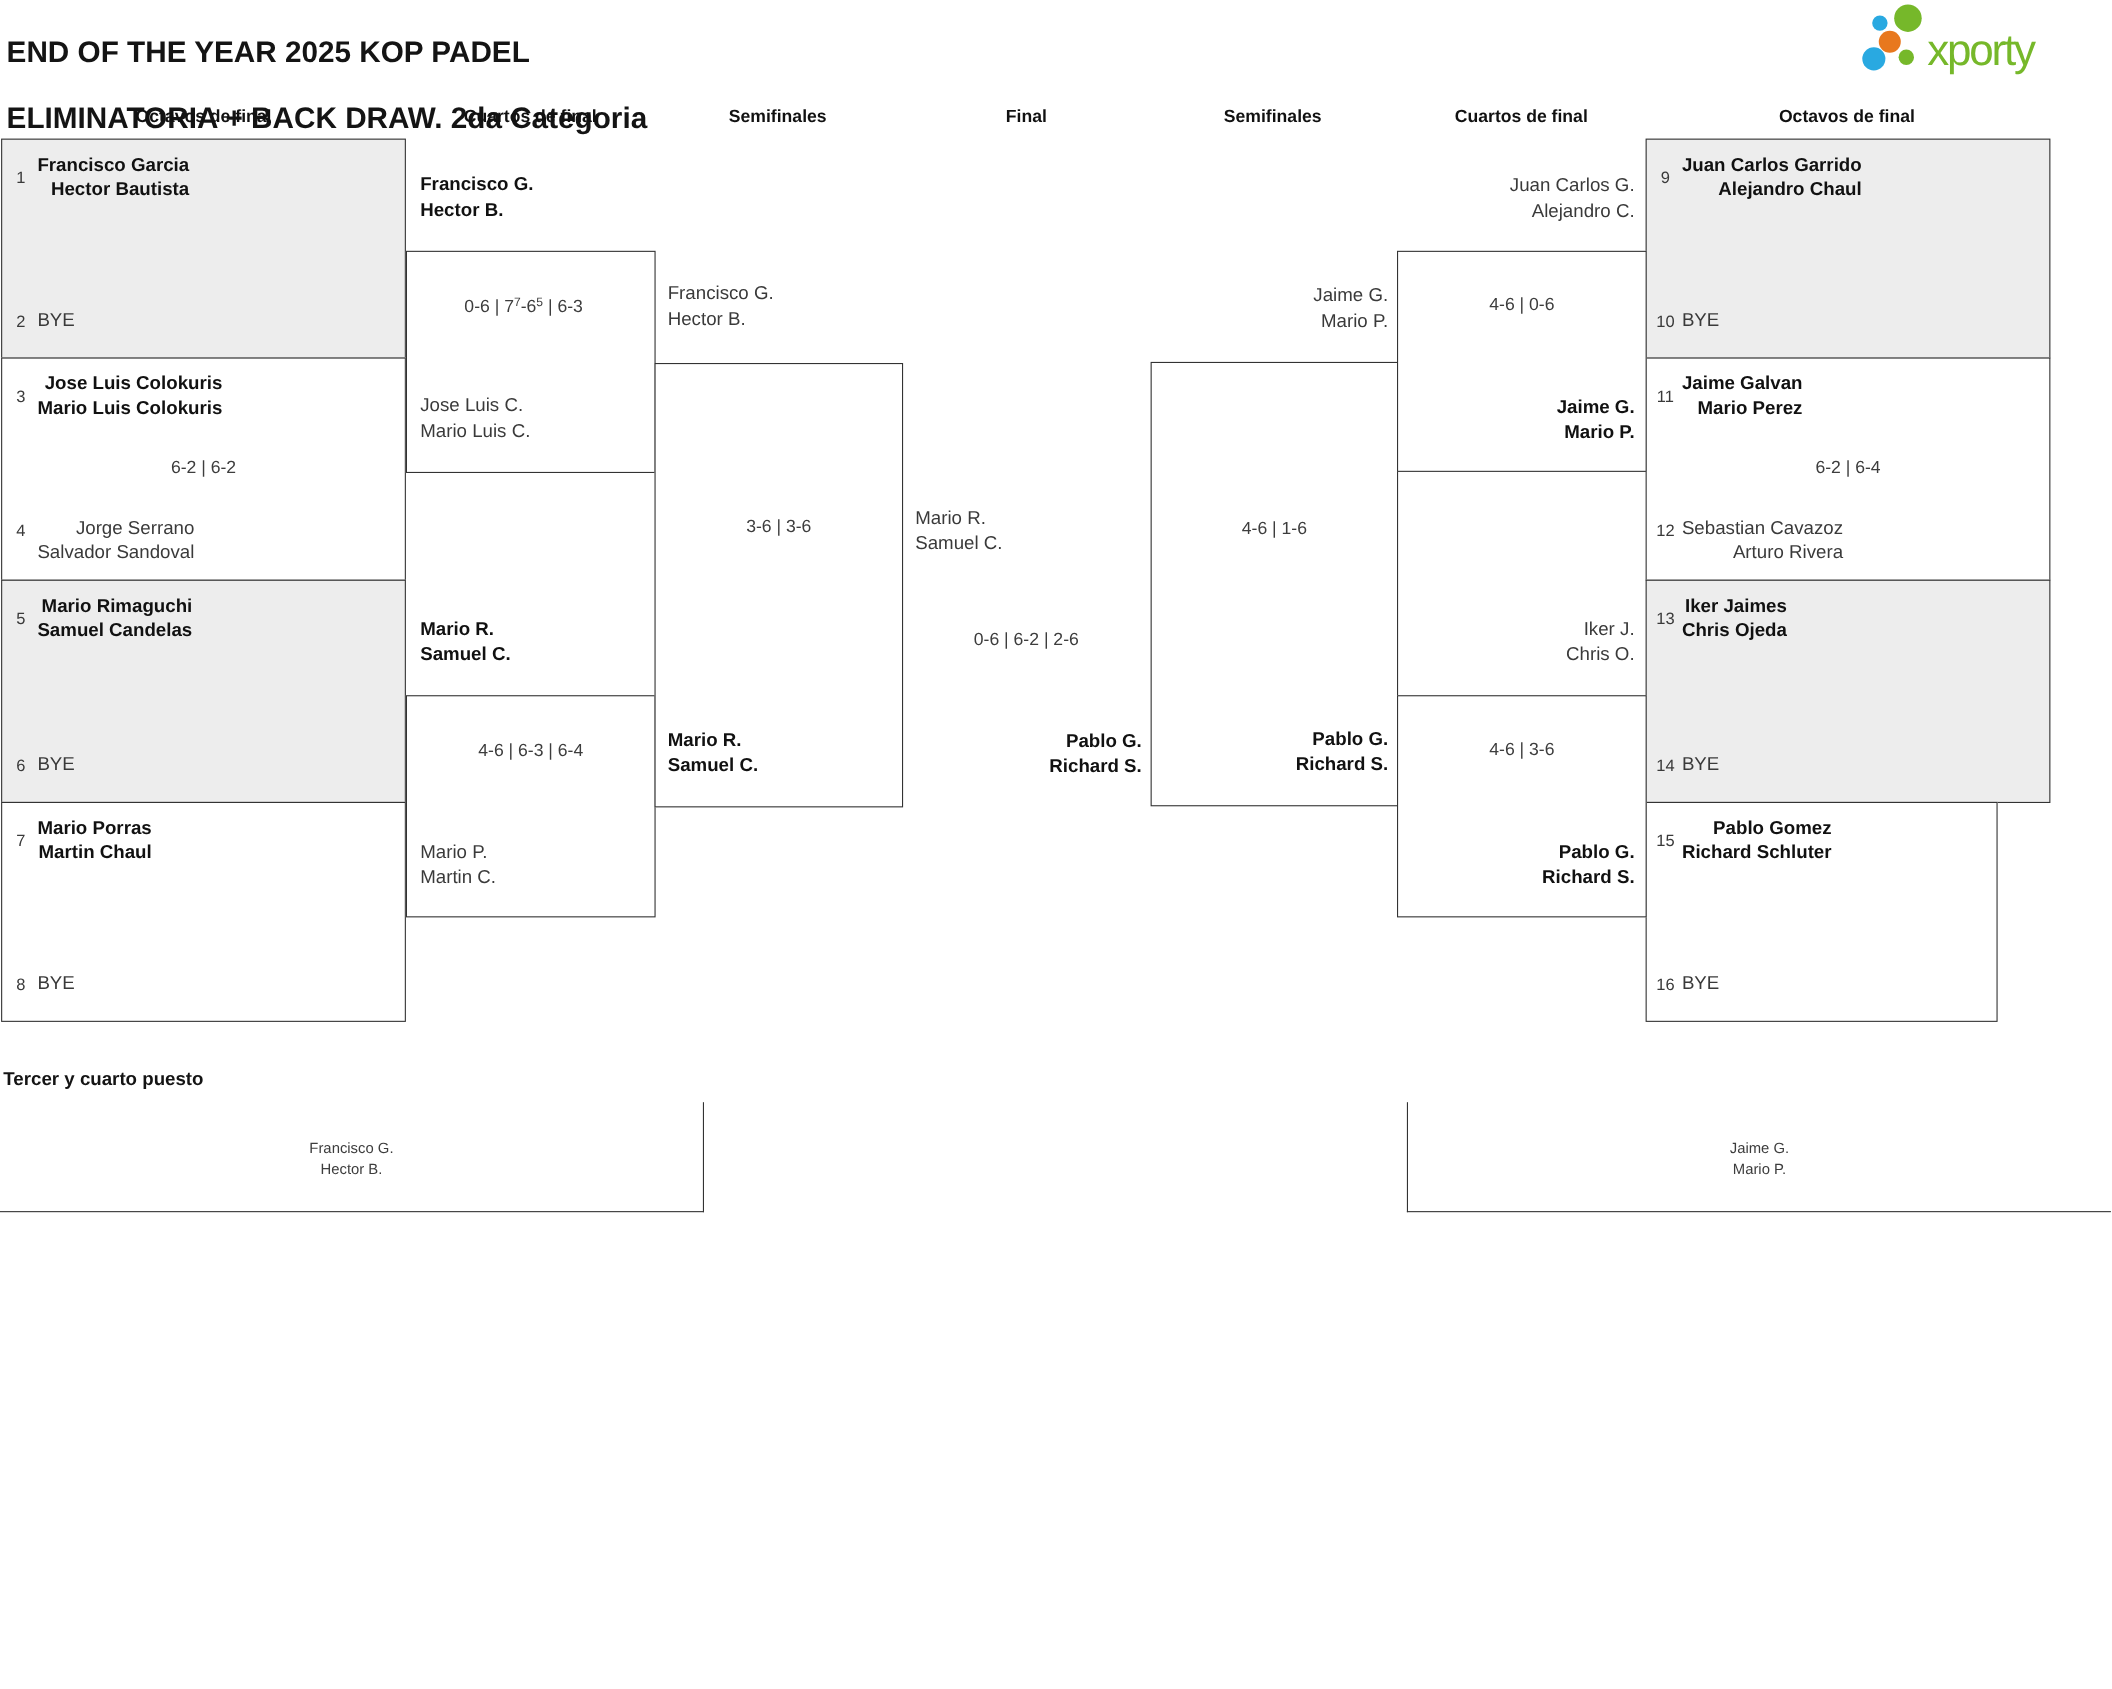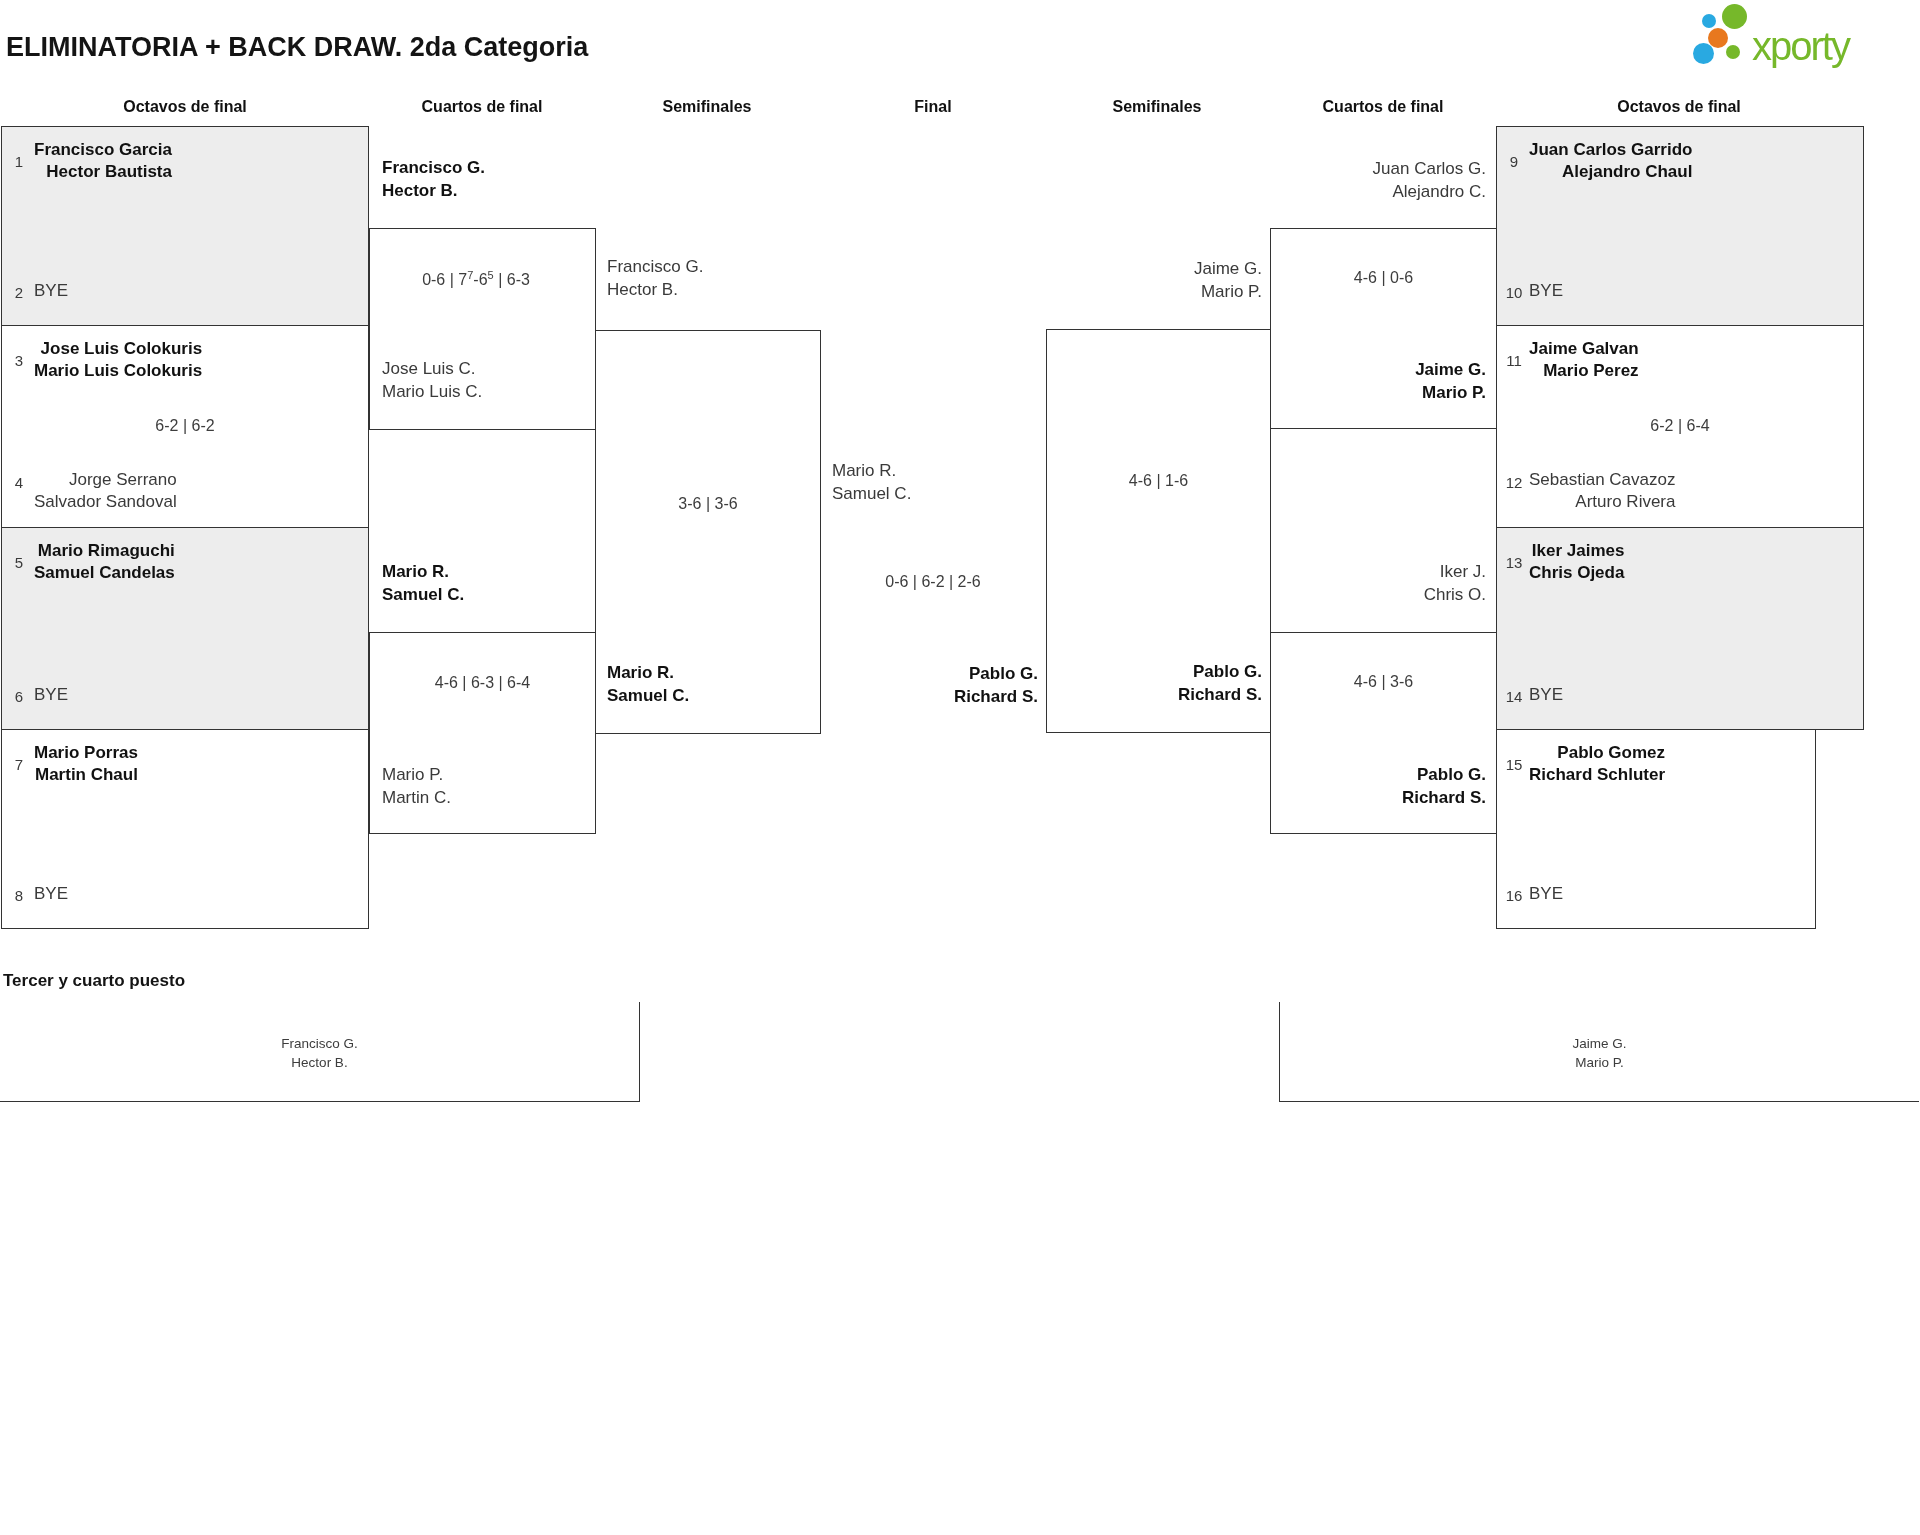--- a/index.html
+++ b/index.html
@@ -33,20 +33,21 @@
   .tp-sched{left:0;right:0;top:1014px;text-align:center;font-size:13px;color:#333;}
   .dot{position:absolute;border-radius:50%;}
   .brand{left:1752px;top:24px;font-size:40px;line-height:44px;font-weight:400;letter-spacing:-2px;}
 </style>
 </head>
 <body>
 
 <div id="stage">
 
   <div class="abs title">
+    <div>END OF THE YEAR 2025 KOP PADEL</div>
     <div>ELIMINATORIA + BACK DRAW. 2da Categoria</div>
   </div>
 
   <div>
     <span class="dot" style="left:1702px;top:14px;width:14px;height:14px;background:#29a9e1;"></span>
     <span class="dot" style="left:1722px;top:4px;width:25px;height:25px;background:#76b82a;"></span>
     <span class="dot" style="left:1708px;top:28px;width:20px;height:20px;background:#e8781e;"></span>
     <span class="dot" style="left:1693px;top:43px;width:21px;height:21px;background:#29a9e1;"></span>
     <span class="dot" style="left:1726px;top:45px;width:14px;height:14px;background:#76b82a;"></span>
     <span class="abs brand" style="color:#76b82a;">xporty</span>
@@ -152,21 +153,21 @@
   <div class="box" style="left:369px;top:632px;width:227px;height:202px;"></div>
   <div class="box" style="left:595px;top:330px;width:226px;height:404px;"></div>
   <div class="box" style="left:1046px;top:329px;width:225px;height:404px;"></div>
   <div class="box" style="left:1270px;top:228px;width:227px;height:201px;"></div>
   <div class="box" style="left:1270px;top:632px;width:227px;height:202px;"></div>
 
   <div class="abs score" style="left:369px;width:214px;top:271px;">
     <span>0-6 | 7</span><span class="sup">7</span><span>-6</span><span class="sup">5</span><span> | 6-3</span>
   </div>
   <div class="abs score" style="left:369px;width:227px;top:674px;">4-6 | 6-3 | 6-4</div>
-  <div class="abs score" style="left:595px;width:226px;top:471px;margin-top:24px;">3-6 | 3-6</div>
+  <div class="abs score" style="left:595px;width:226px;top:471px;">3-6 | 3-6</div>
   <div class="abs score" style="left:820px;width:226px;top:573px;">0-6 | 6-2 | 2-6</div>
   <div class="abs score" style="left:1046px;width:225px;top:472px;">4-6 | 1-6</div>
   <div class="abs score" style="left:1270px;width:227px;top:269px;">4-6 | 0-6</div>
   <div class="abs score" style="left:1270px;width:227px;top:673px;">4-6 | 3-6</div>
 
   <div class="rlabel bold" style="left:382px;top:156px;">
     <div>Francisco G.</div>
     <div>Hector B.</div>
   </div>
   <div class="rlabel" style="left:382px;top:357px;">

